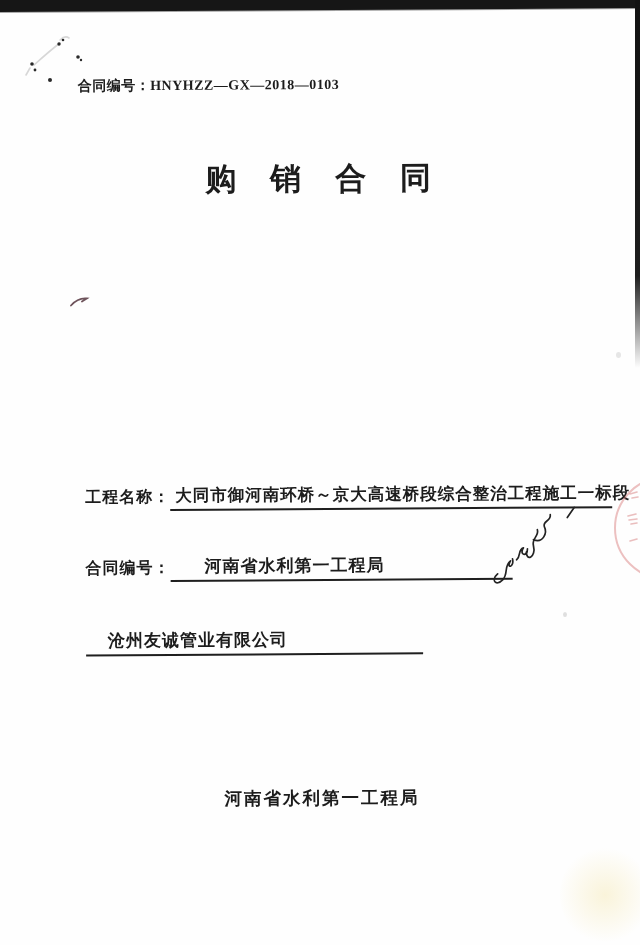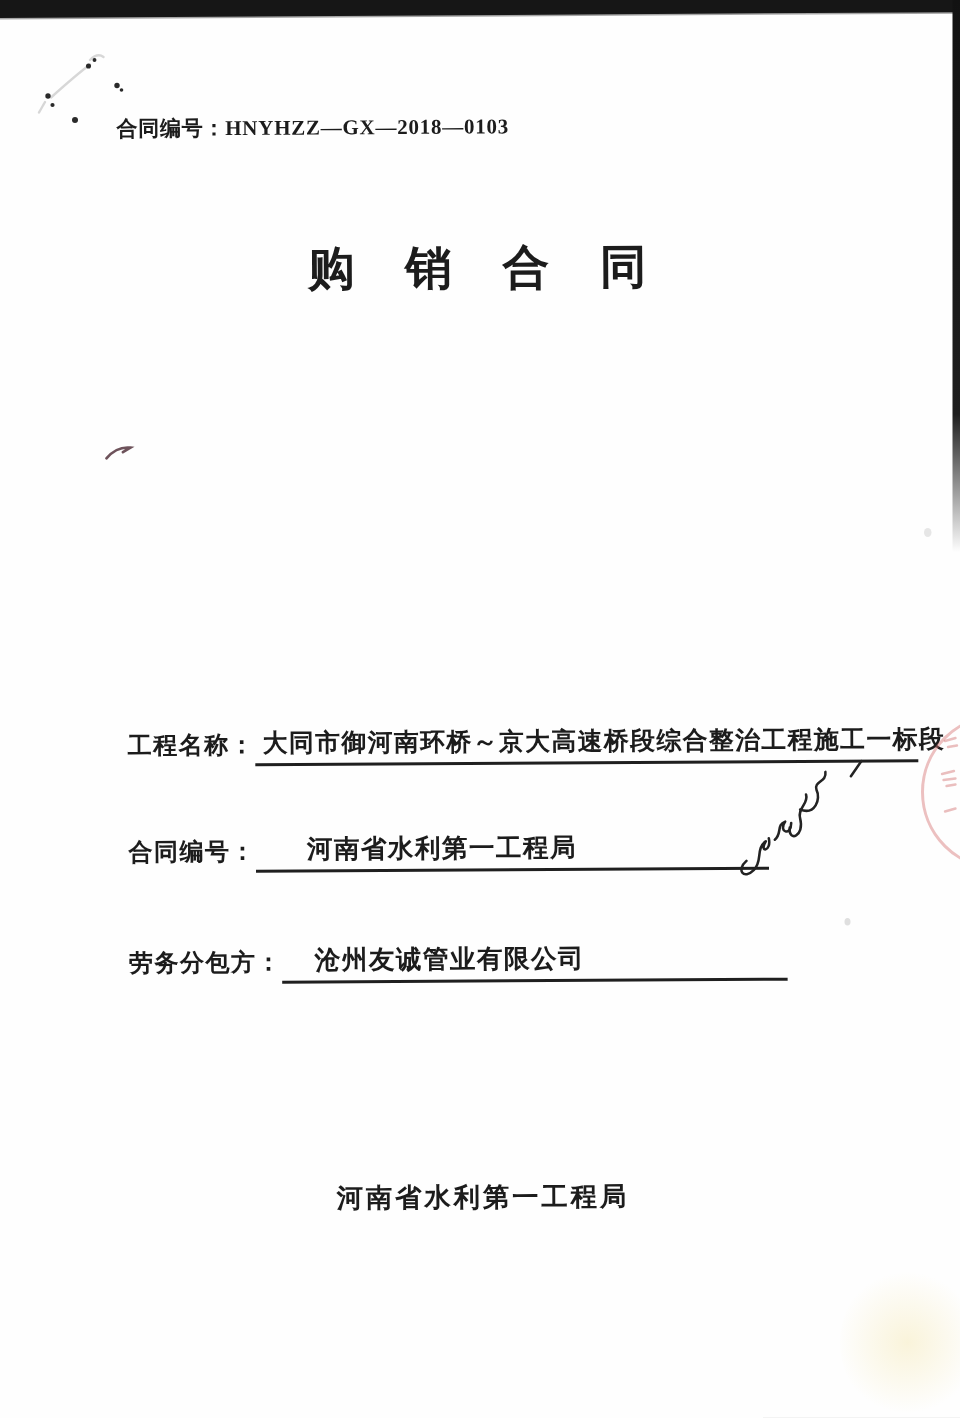--- a/index.html
+++ b/index.html
@@ -97,21 +97,20 @@
       <span class="lbl">工程名称：</span>
       <span class="val">大同市御河南环桥～京大高速桥段综合整治工程施工一标段</span>
     </div>
 
     <div class="field-row row-contractor">
       <span class="lbl">合同编号：</span>
       <span class="val">河南省水利第一工程局</span>
     </div>
 
     <div class="field-row row-subcontractor">
-      <span class="lbl">劳务分包方：</span>
       <span class="val">沧州友诚管业有限公司</span>
     </div>
 
     <svg class="handwriting" width="104" height="94" viewBox="0 0 104 94">
       <g fill="none" stroke="#232323" stroke-width="1.7" stroke-linecap="round" stroke-linejoin="round">
         <path d="M16,74 C9,80 14,87 21,80 C27,74 22,66 29,61 C24,69 33,68 31,59"></path>
         <path d="M35,60 C40,56 36,50 42,48 C37,55 46,58 46,49"></path>
         <path d="M45,52 C44,62 55,58 52,46 C50,39 58,36 56,30"></path>
         <path d="M52,40 C62,44 66,33 63,27 C61,21 70,22 69,15"></path>
         <path d="M86,18 L93,8"></path>

